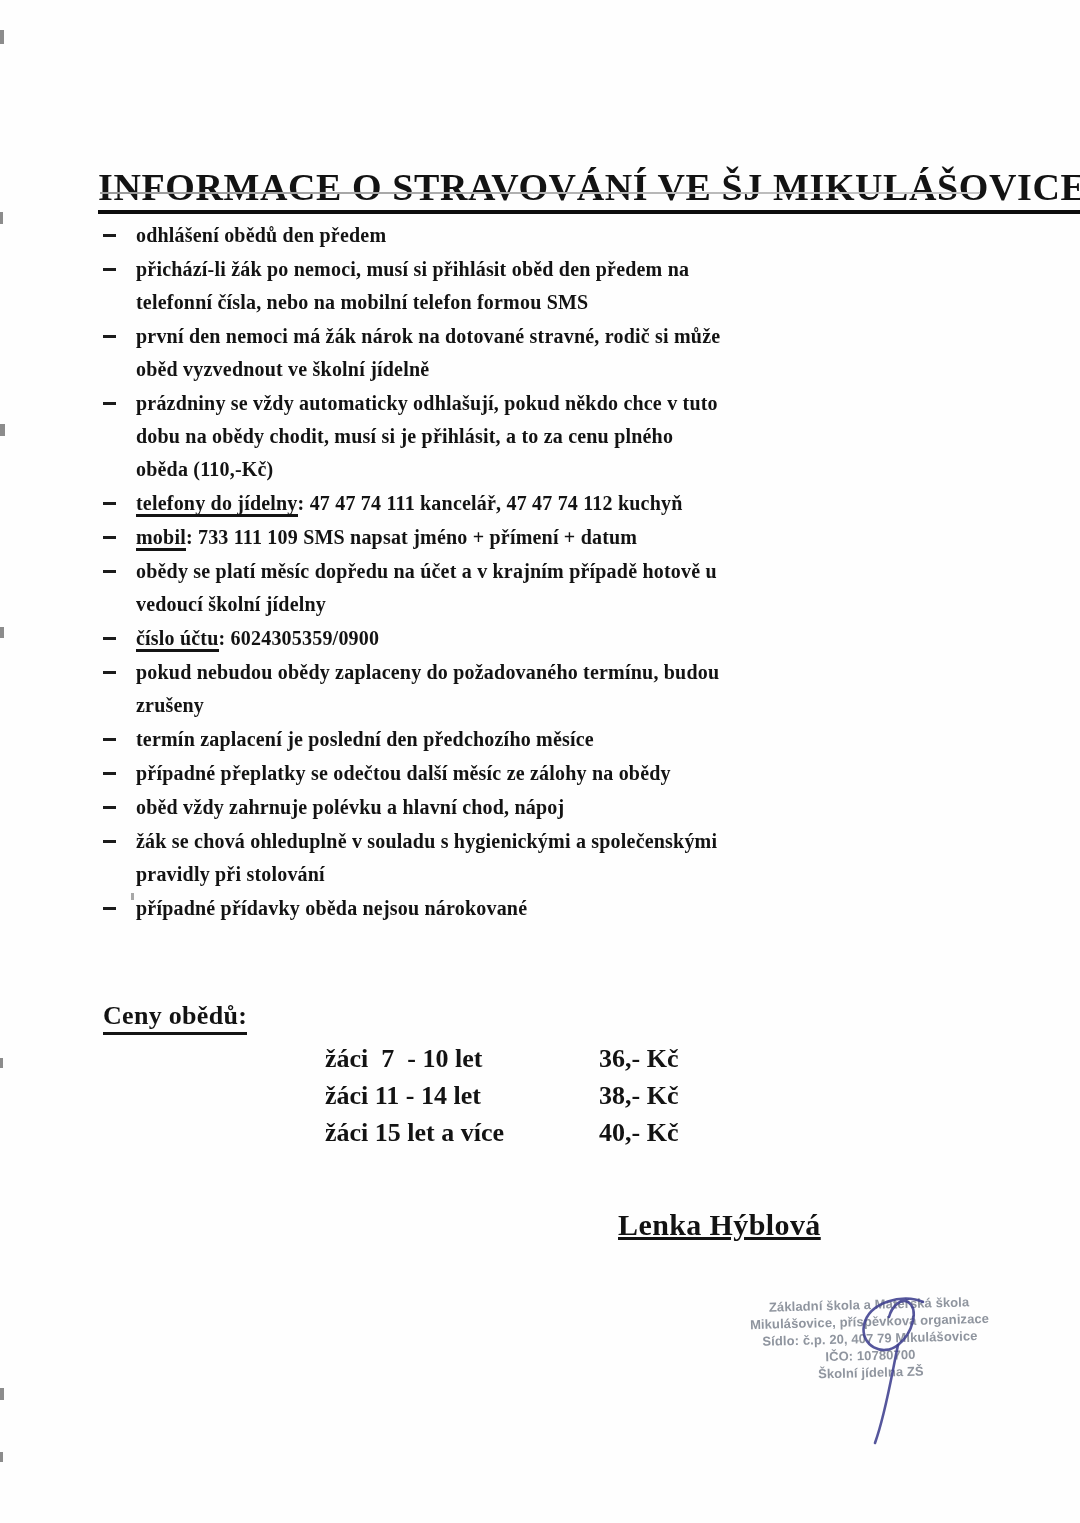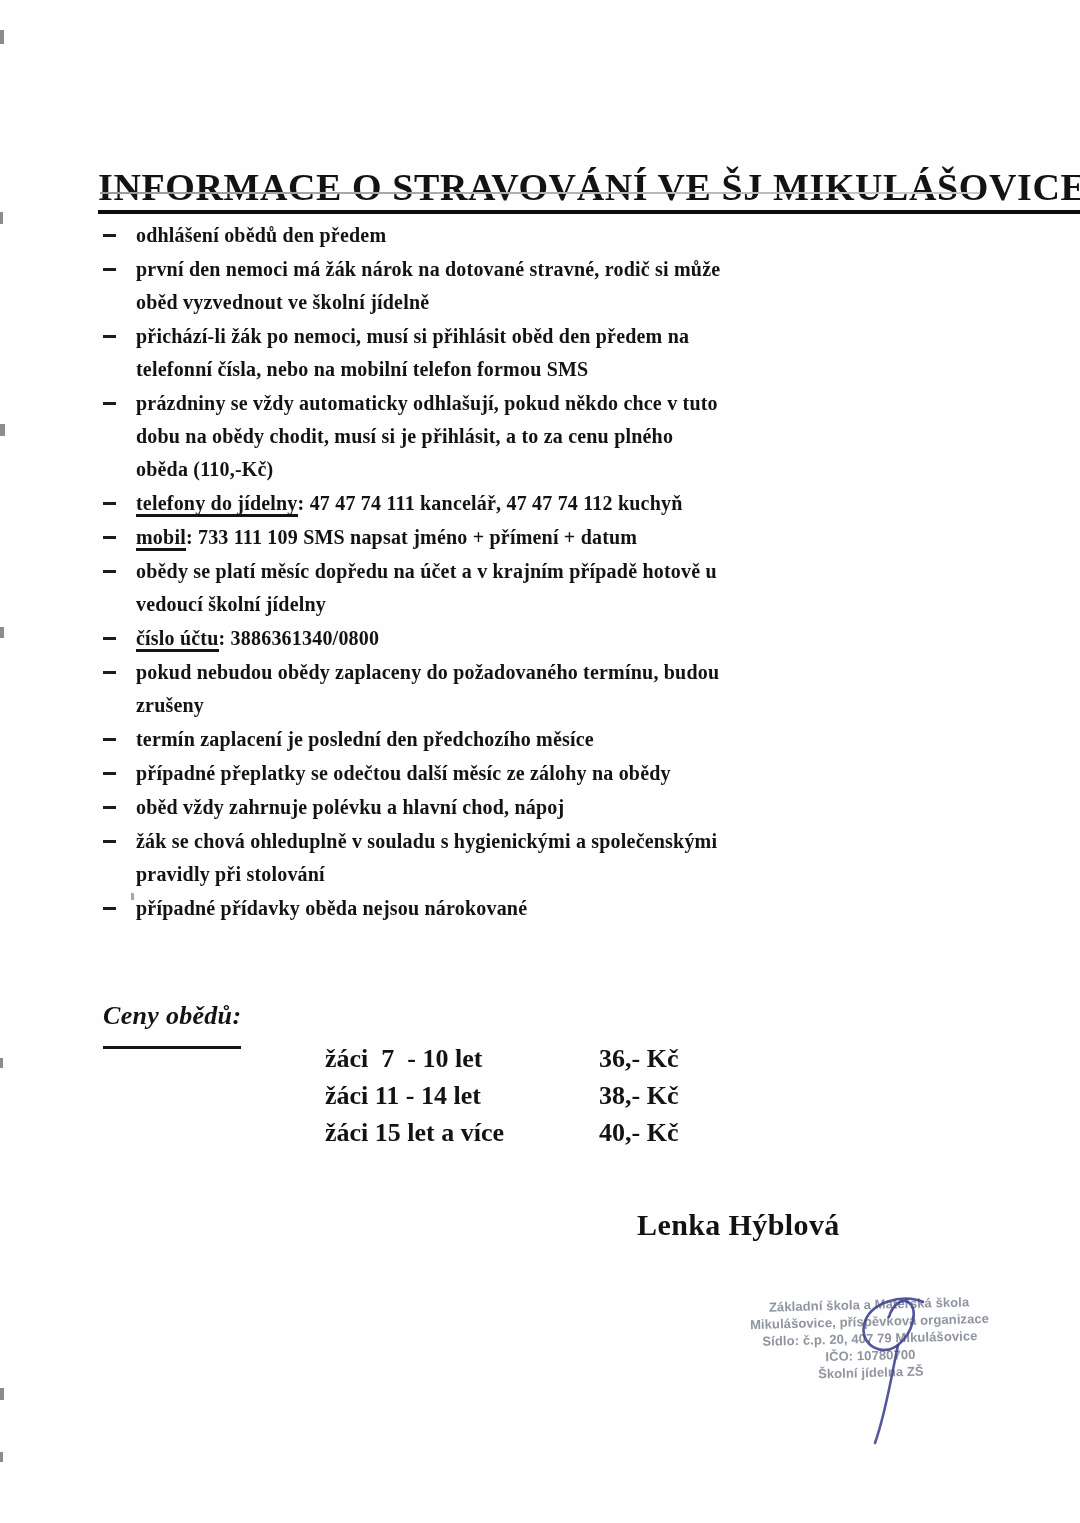--- a/index.html
+++ b/index.html
@@ -27,29 +27,29 @@
   .btext{
     flex:1;font-size:20px;font-weight:bold;line-height:33px;
     letter-spacing:.2px;white-space:pre-wrap;
   }
   .lead{border-bottom:3px solid #141414;text-align:center;}
   
   .prices-heading{
     position:absolute;left:103px;top:1001px;
     font-size:26px;font-weight:bold;letter-spacing:.3px;
   }
-  .prices-heading span{border-bottom:3px solid #141414;padding-bottom:16px;font-style:italic;}
+  .prices-heading span{border-bottom:3px solid #141414;padding-bottom:2px;}
   .price-table{position:absolute;left:293px;top:1040px;margin-left:32px;}
   .price-row{display:flex;font-size:26px;font-weight:bold;line-height:37px;}
   .price-label{width:274px;white-space:pre;}
   .price-value{white-space:pre;}
   
   .signer{
-    position:absolute;left:637px;top:1208px;
-    font-size:30px;font-weight:bold;letter-spacing:.4px;
+    position:absolute;left:618px;top:1208px;
+    font-size:30px;font-weight:bold;letter-spacing:.4px;text-decoration:underline;
   }
   
   .stamp{
     position:absolute;left:738px;top:1296px;width:264px;
     font-family:"Liberation Sans","DejaVu Sans",sans-serif;
     font-size:13px;font-weight:bold;line-height:17px;text-align:center;
     letter-spacing:.1px;transform:rotate(-1.5deg);
     color:#8a909a;opacity:.95;
   }
   
@@ -74,27 +74,27 @@
   <h1 class="title"><span class="t-underline">INFORMACE O STRAVOVÁNÍ VE ŠJ MIKULÁŠOVICE</span></h1>
   <div class="title-rule"></div>
 
   <ul class="bullets">
     <li>
         <span class="marker"></span>
         <span class="btext">odhlášení obědů den předem</span>
       </li>
     <li>
         <span class="marker"></span>
-        <span class="btext">první den nemoci má žák nárok na dotované stravné, rodič si může
-oběd vyzvednout ve školní jídelně</span>
+        <span class="btext">přichází-li žák po nemoci, musí si přihlásit oběd den předem na
+telefonní čísla, nebo na mobilní telefon formou SMS</span>
       </li>
     <li>
         <span class="marker"></span>
-        <span class="btext">přichází-li žák po nemoci, musí si přihlásit oběd den předem na
-telefonní čísla, nebo na mobilní telefon formou SMS</span>
+        <span class="btext">první den nemoci má žák nárok na dotované stravné, rodič si může
+oběd vyzvednout ve školní jídelně</span>
       </li>
     <li>
         <span class="marker"></span>
         <span class="btext">prázdniny se vždy automaticky odhlašují, pokud někdo chce v tuto
 dobu na obědy chodit, musí si je přihlásit, a to za cenu plného
 oběda (110,-Kč)</span>
       </li>
     <li>
         <span class="marker"></span>
         <span class="btext"><span class="lead">telefony do jídelny</span><span>: 47 47 74 111 kancelář, 47 47 74 112 kuchyň</span></span>
@@ -103,21 +103,21 @@
         <span class="marker"></span>
         <span class="btext"><span class="lead">mobil</span><span>: 733 111 109 SMS napsat jméno + přímení + datum</span></span>
       </li>
     <li>
         <span class="marker"></span>
         <span class="btext">obědy se platí měsíc dopředu na účet a v krajním případě hotově u
 vedoucí školní jídelny</span>
       </li>
     <li>
         <span class="marker"></span>
-        <span class="btext"><span class="lead">číslo účtu</span><span>: 3886361340/0800</span></span>
+        <span class="btext"><span class="lead">číslo účtu</span><span>: 6024305359/0900</span></span>
       </li>
     <li>
         <span class="marker"></span>
         <span class="btext">pokud nebudou obědy zaplaceny do požadovaného termínu, budou
 zrušeny</span>
       </li>
     <li>
         <span class="marker"></span>
         <span class="btext">termín zaplacení je poslední den předchozího měsíce</span>
       </li>

